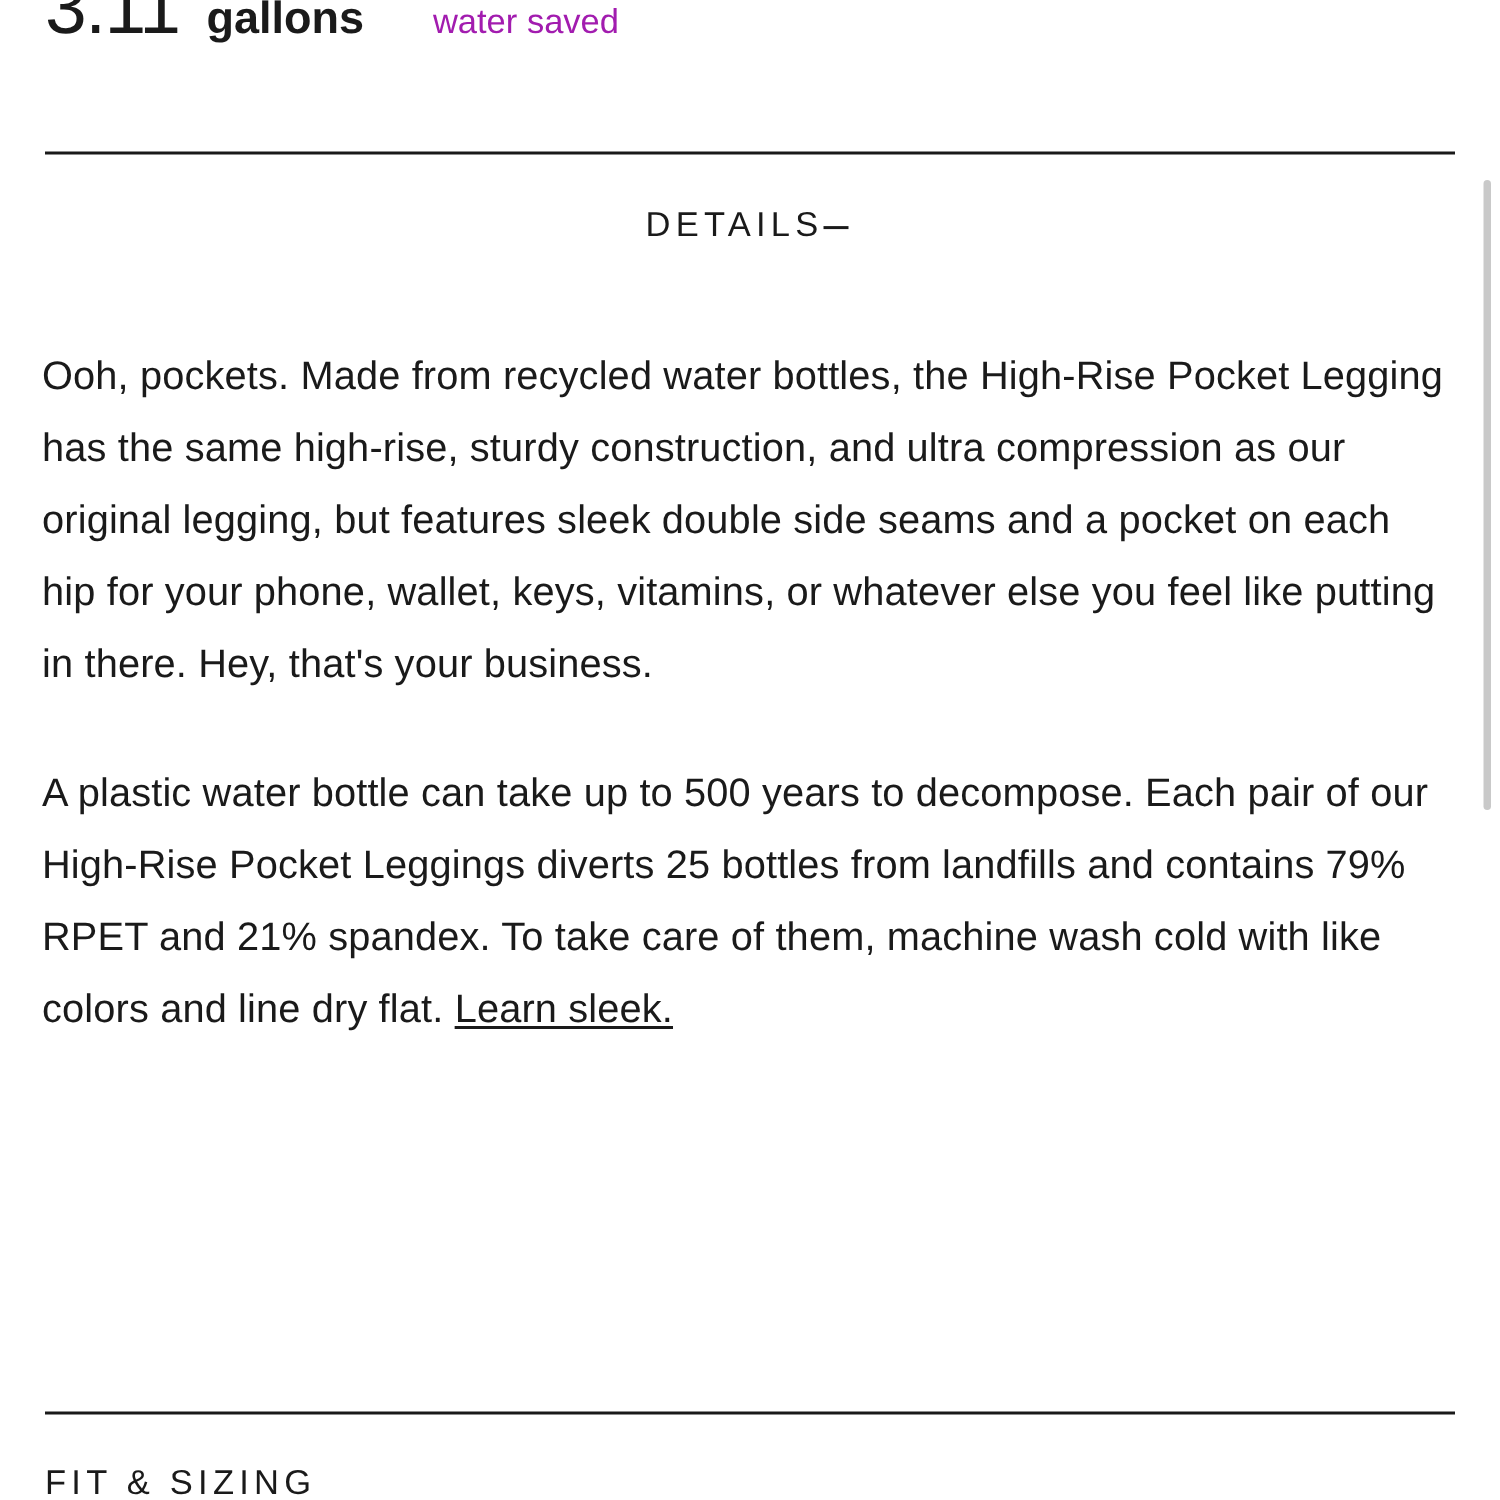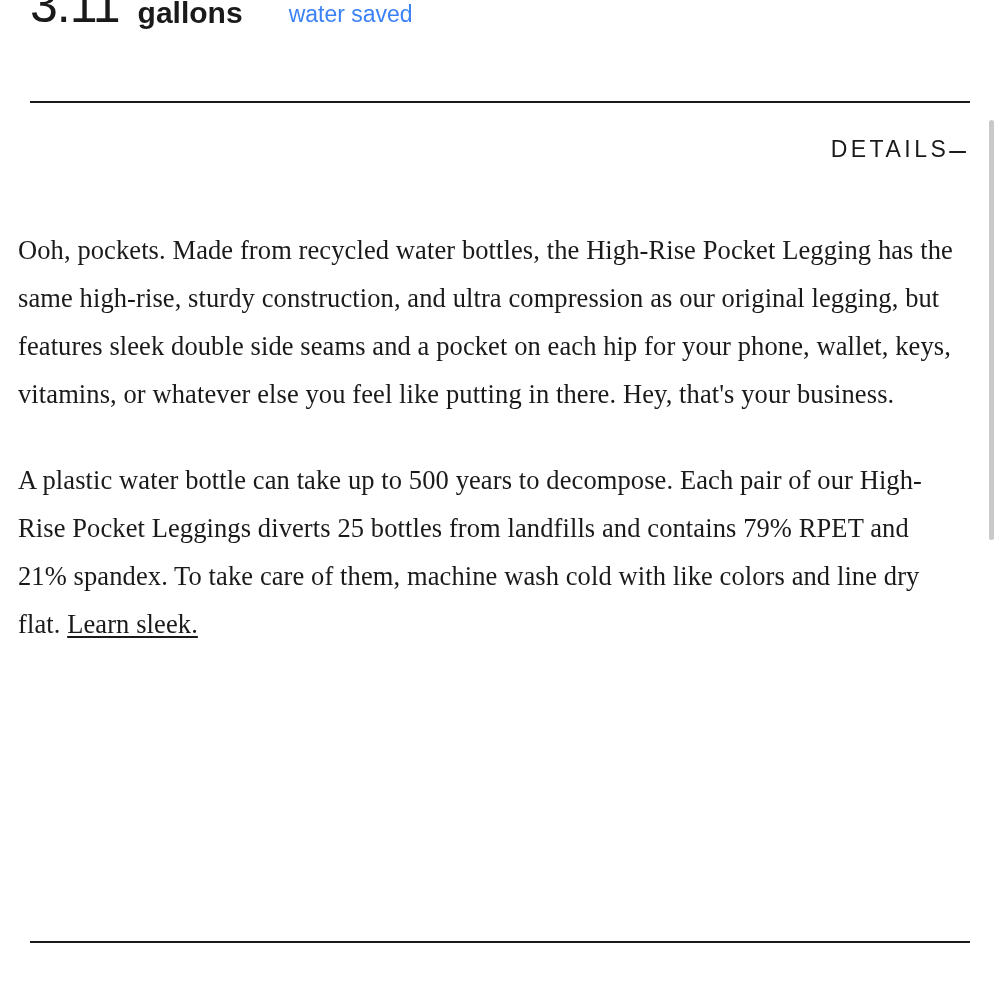--- a/index.html
+++ b/index.html
@@ -43,21 +43,21 @@
     font-size: 30px;
     font-weight: 700;
     line-height: 1;
     color: #1a1a1a;
     padding-bottom: 2px;
   }
   .stat-caption {
     font-size: 23px;
     font-weight: 400;
     line-height: 1;
-    color: #3b82f6;
+    color: #a21caf;
     padding-bottom: 4px;
     padding-left: 28px;
   }
 
   
   .rule {
     position: absolute;
     left: 30px;
     right: 30px;
     height: 2px;
@@ -67,21 +67,21 @@
   .rule-bottom { top: 941px; }
 
   
   .accordion-head {
     position: absolute;
     top: 136px;
     left: 30px;
     right: 30px;
     display: flex;
     align-items: center;
-    justify-content: flex-end;
+    justify-content: center;
     cursor: pointer;
   }
   .accordion-title {
     font-size: 23px;
     font-weight: 400;
     letter-spacing: 3.5px;
     color: #1a1a1a;
   }
   .accordion-toggle {
     font-size: 30px;
@@ -89,23 +89,22 @@
     font-weight: 400;
     color: #1a1a1a;
     padding-right: 4px;
     user-select: none;
   }
 
   
   .body-copy {
     position: absolute;
     top: 226px;
-    left: 18px;
+    left: 28px;
     width: 940px;
-    font-family: Liberation Serif, serif;
   }
   .body-copy p {
     margin: 0 0 38px 0;
     font-size: 26.5px;
     line-height: 48px;
     font-weight: 400;
     color: #1a1a1a;
     letter-spacing: 0.1px;
   }
   .body-copy p:last-child { margin-bottom: 0; }
@@ -169,18 +168,21 @@
     <span class="accordion-toggle">–</span>
   </div>
 
   <div class="body-copy">
     <p>Ooh, pockets.  Made from recycled water bottles, the High-Rise Pocket Legging has the same high-rise, sturdy construction, and ultra compression as our original legging, but features sleek double side seams and a pocket on each hip for your phone, wallet, keys, vitamins, or whatever else you feel like putting in there. Hey, that's your business.</p>
     <p><span>A plastic water bottle can take up to 500 years to decompose. Each pair of our High-Rise Pocket Leggings diverts 25 bottles from landfills and contains 79% RPET and 21% spandex. To take care of them, machine wash cold with like colors and line dry flat. </span><a class="inline-link" href="#">Learn sleek.</a></p>
   </div>
 
   <div class="rule rule-bottom"></div>
 
+  <div class="next-section">
+    <span class="next-section-title">FIT &amp; SIZING</span>
+  </div>
 
   <div class="scrollbar-track">
     <div class="scrollbar-thumb"></div>
   </div>
 
 </div>
 
 </body></html>

